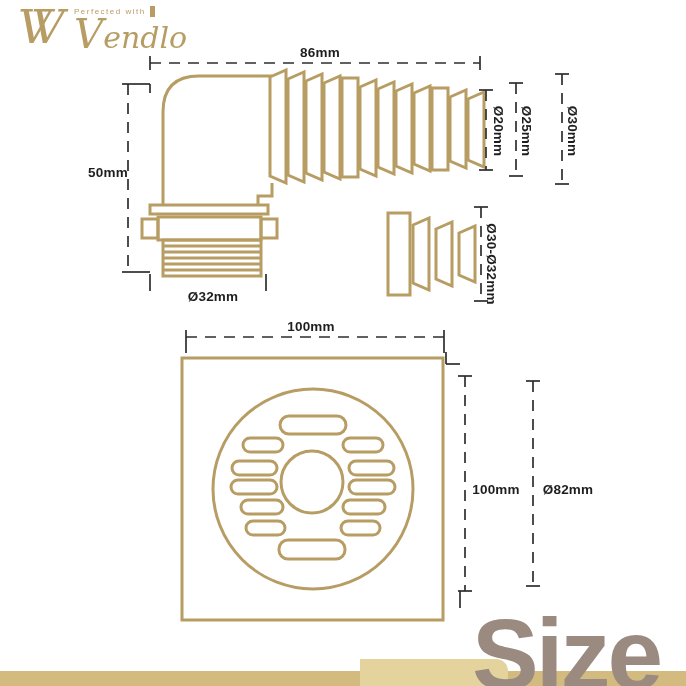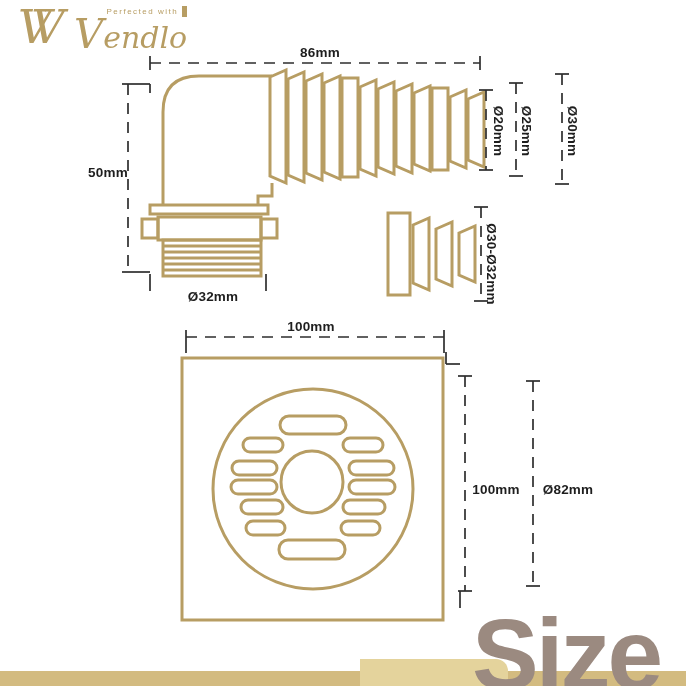--- a/index.html
+++ b/index.html
@@ -1,17 +1,17 @@
 <!DOCTYPE html>
 <html style="--gold: #b79d63; --dimension: #2e2e2e; --size-text: #9b8a80; --bar: #d3bb80; --bar-light: #e4d39c;"><head>
 <meta charset="utf-8">
 <style>
   html,body{margin:0;padding:0;background:#fff;}
   .page{position:relative;width:686px;height:686px;overflow:hidden;background:#fff;
-        font-family:"Liberation Sans",sans-serif;text-align:right;}
+        font-family:"Liberation Sans",sans-serif;}
   
   .logo{position:absolute;left:18px;top:4px;height:56px;color:var(--gold);}
   .logo-mono{font-family:"DejaVu Serif",serif;font-style:italic;font-size:46px;line-height:1;
              letter-spacing:-20px;padding-right:20px;display:inline-block;}
   .logo-text{position:absolute;left:56px;top:2px;white-space:nowrap;}
   .logo-tag{font-size:8px;letter-spacing:1.5px;margin-left:0;color:var(--gold);}
   .logo-tag::after{content:"";display:inline-block;width:5px;height:11px;background:var(--gold);
                    margin-left:4px;vertical-align:middle;}
   .logo-brand{font-family:"DejaVu Serif",serif;font-style:italic;font-size:30px;line-height:.85;}
   .logo-brand::first-letter{font-size:135%;}

